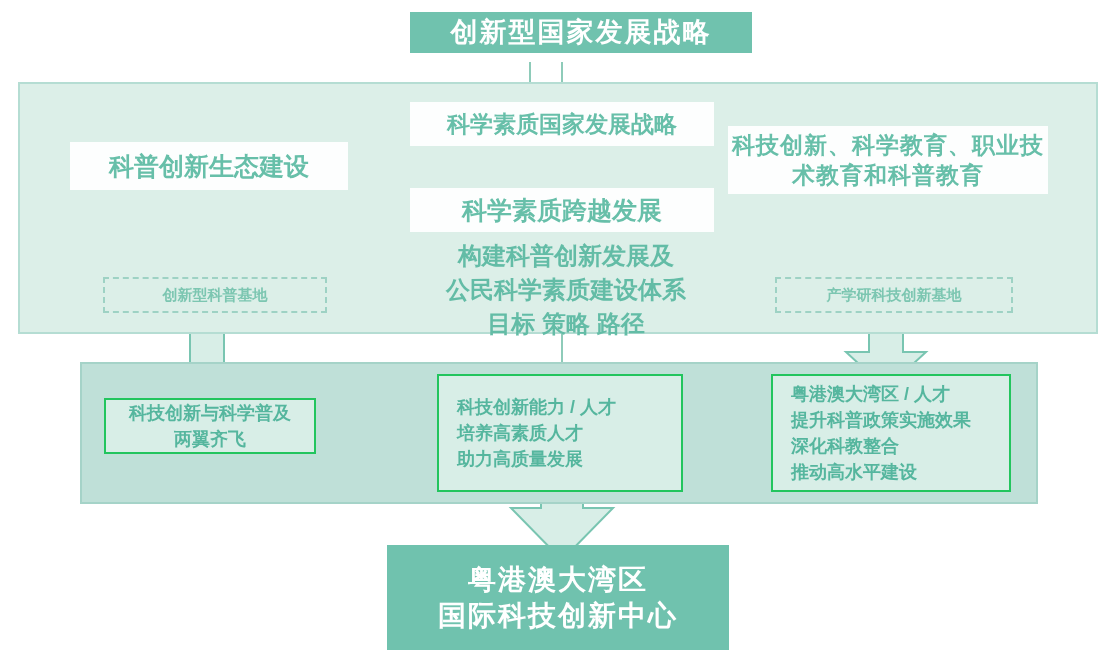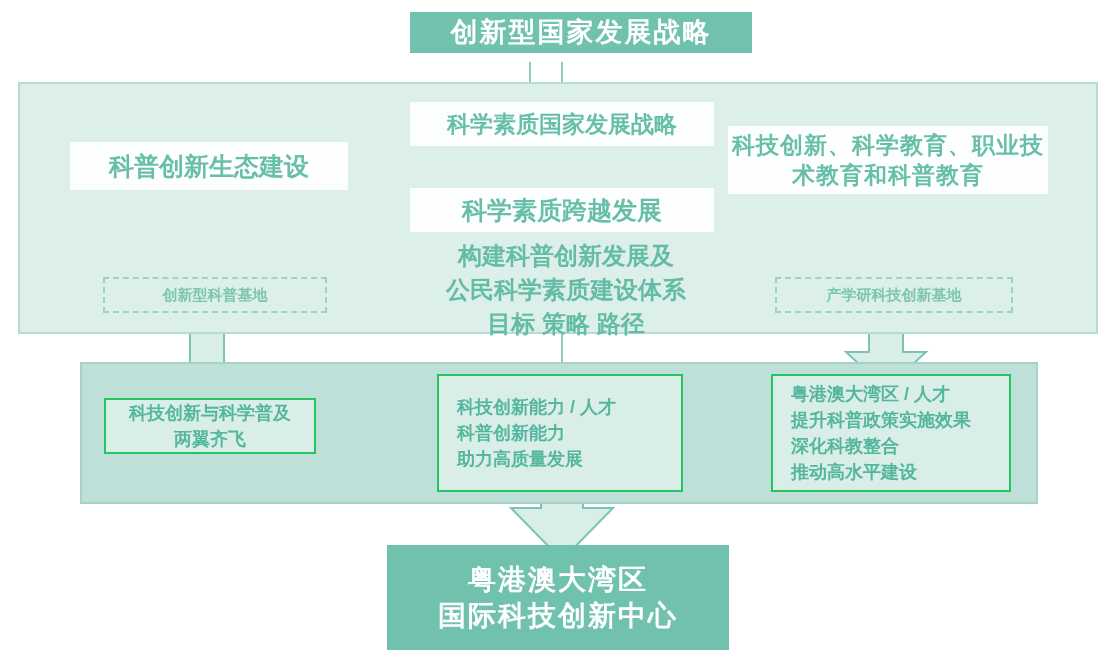--- a/index.html
+++ b/index.html
@@ -193,21 +193,21 @@
     <div class="line">目标  策略  路径</div>
   </div>
 
   <div class="abs card-inner inner-left">
     <div class="line">科技创新与科学普及</div>
     <div class="line">两翼齐飞</div>
   </div>
 
   <div class="abs card-inner inner-mid">
     <div class="line">科技创新能力 / 人才</div>
-    <div class="line">科普创新能力</div>
+    <div class="line">培养高素质人才</div>
     <div class="line">助力高质量发展</div>
   </div>
 
   <div class="abs card-inner inner-right">
     <div class="line">粤港澳大湾区 / 人才</div>
     <div class="line">提升科普政策实施效果</div>
     <div class="line">深化科教整合</div>
     <div class="line">推动高水平建设</div>
   </div>
 

